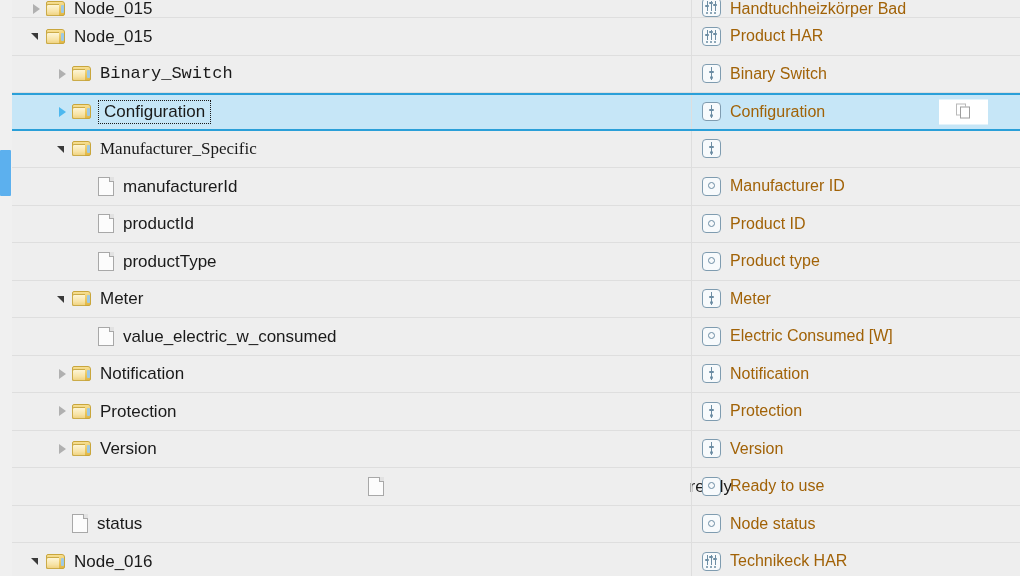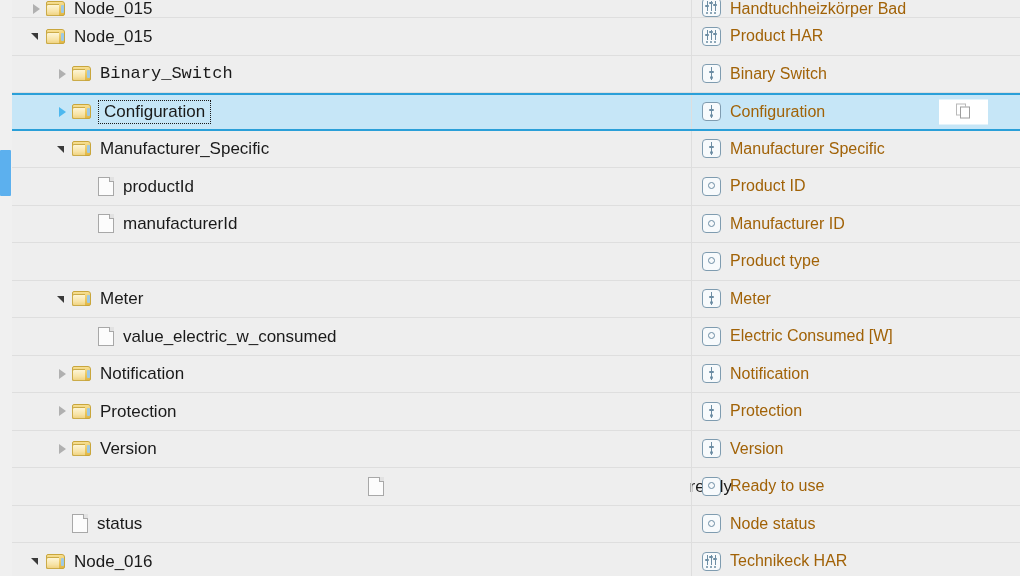--- a/index.html
+++ b/index.html
@@ -186,67 +186,74 @@
         <div class="cell-right">
           <span class="tico tico-slider1">
             <span class="s"></span>
             <span class="k"></span>
             <span class="d"></span>
           </span>
           <span class="rlabel">Configuration</span>
         </div>
       </div>
       <div class="row">
-        <div class="cell-left" style="padding-left:42px;">
+        <div class="cell-left" style="padding-left:42px;font-family:Liberation Serif, serif;">
           <span class="twisty expanded"></span>
           <span class="ico ico-folder">
             <span class="back"></span>
             <span class="front"></span>
             <span class="tab"></span>
           </span>
           <span class="label">Manufacturer_Specific</span>
         </div>
         <div class="cell-right">
           <span class="tico tico-slider1">
             <span class="s"></span>
             <span class="k"></span>
             <span class="d"></span>
           </span>
-          <span class="rlabel">Manufacturer Specific</span>
         </div>
       </div>
       <div class="row">
         <div class="cell-left" style="padding-left:68px;">
           <span class="twisty"></span>
           <span class="ico ico-file">
             <span class="sheet"></span>
             <span class="fold"></span>
           </span>
+          <span class="label">manufacturerId</span>
+        </div>
+        <div class="cell-right">
+          <span class="tico tico-circle"></span>
+          <span class="rlabel">Manufacturer ID</span>
+        </div>
+      </div>
+      <div class="row">
+        <div class="cell-left" style="padding-left:68px;">
+          <span class="twisty"></span>
+          <span class="ico ico-file">
+            <span class="sheet"></span>
+            <span class="fold"></span>
+          </span>
           <span class="label">productId</span>
         </div>
         <div class="cell-right">
           <span class="tico tico-circle"></span>
           <span class="rlabel">Product ID</span>
         </div>
       </div>
       <div class="row">
         <div class="cell-left" style="padding-left:68px;">
           <span class="twisty"></span>
           <span class="ico ico-file">
             <span class="sheet"></span>
             <span class="fold"></span>
           </span>
-          <span class="label">manufacturerId</span>
-        </div>
-        <div class="cell-right">
-          <span class="tico tico-circle"></span>
-          <span class="rlabel">Manufacturer ID</span>
-        </div>
-      </div>
-      <div class="row">
+          <span class="label">productType</span>
+        </div>
         <div class="cell-right">
           <span class="tico tico-circle"></span>
           <span class="rlabel">Product type</span>
         </div>
       </div>
       <div class="row">
         <div class="cell-left" style="padding-left:42px;">
           <span class="twisty expanded"></span>
           <span class="ico ico-folder">
             <span class="back"></span>

